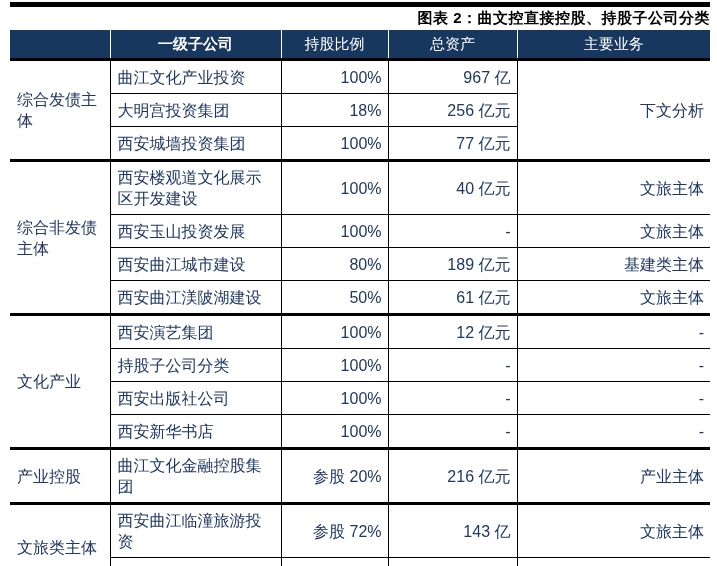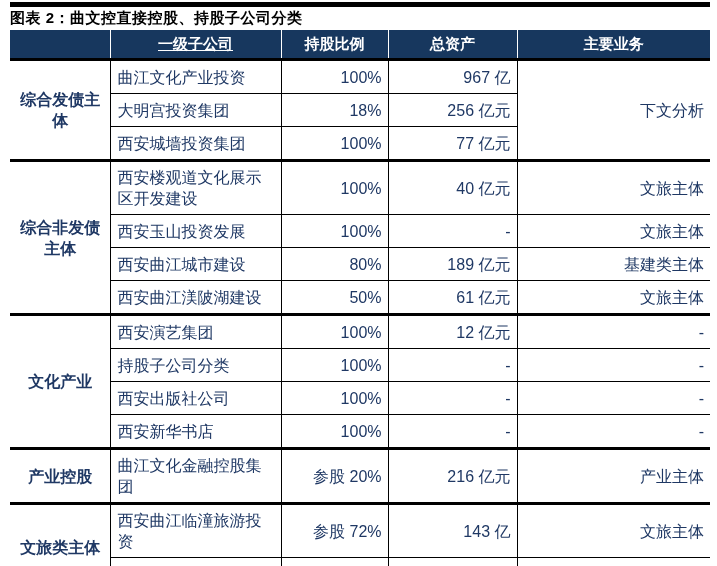--- a/index.html
+++ b/index.html
@@ -4,44 +4,44 @@
 <style>
   html,body{margin:0;padding:0;}
   body{
     width:717px;height:566px;overflow:hidden;background:#ffffff;
     font-family:"Liberation Sans","DejaVu Sans",sans-serif;
     -webkit-font-smoothing:antialiased;
   }
   .fig{width:700px;margin-left:10px;}
   .top-rule{height:5px;background:var(--rule,#000);margin-top:2px;}
   .fig-title{
-    text-align:left;font-size:15px;font-weight:bold;color:#000;
+    text-align:right;font-size:15px;font-weight:bold;color:#000;
     line-height:20px;margin:1px 0 2px 0;letter-spacing:.5px;
   }
   table{
     width:700px;border-collapse:collapse;table-layout:fixed;
     font-size:16px;color:var(--body-text,#1F3864);
   }
   col.c0{width:100px;} col.c1{width:171px;} col.c2{width:107px;}
   col.c3{width:129px;} col.c4{width:193px;}
   th{
     background:var(--header-bg,#17375E);color:var(--header-text,#fff);
-    font-weight:bold;font-size:15px;height:26px;text-align:center;
+    font-weight:normal;font-size:15px;height:26px;text-align:center;
     border-bottom:3px solid var(--rule,#000);
   }
   th + th{border-left:1px solid #ffffff;}
-  th:nth-child(2){font-weight:bold;text-decoration:underline;}
+  th:nth-child(2){font-weight:bold;}
   td{
     padding:2px 6px 2px 7px;vertical-align:middle;line-height:21px;
     border-top:1px solid var(--rule,#000);
   }
   tr.group-start > td{border-top:3px solid var(--rule,#000);}
   tr.normal > td{height:28px;}
   tr.tall > td{height:48px;}
-  td.cat{text-align:center;border-top:3px solid var(--rule,#000);font-weight:bold;}
+  td.cat{text-align:left;border-top:3px solid var(--rule,#000);}
   td.company{text-align:left;}
   td.num, td.biz{text-align:right;}
   td.company, td.num, td.biz{border-left:1px solid var(--rule,#000);}
 </style>
 </head>
 <body>
 
 <div class="fig">
   <div class="top-rule"></div>
   <div class="fig-title">图表 2：曲文控直接控股、持股子公司分类</div>

